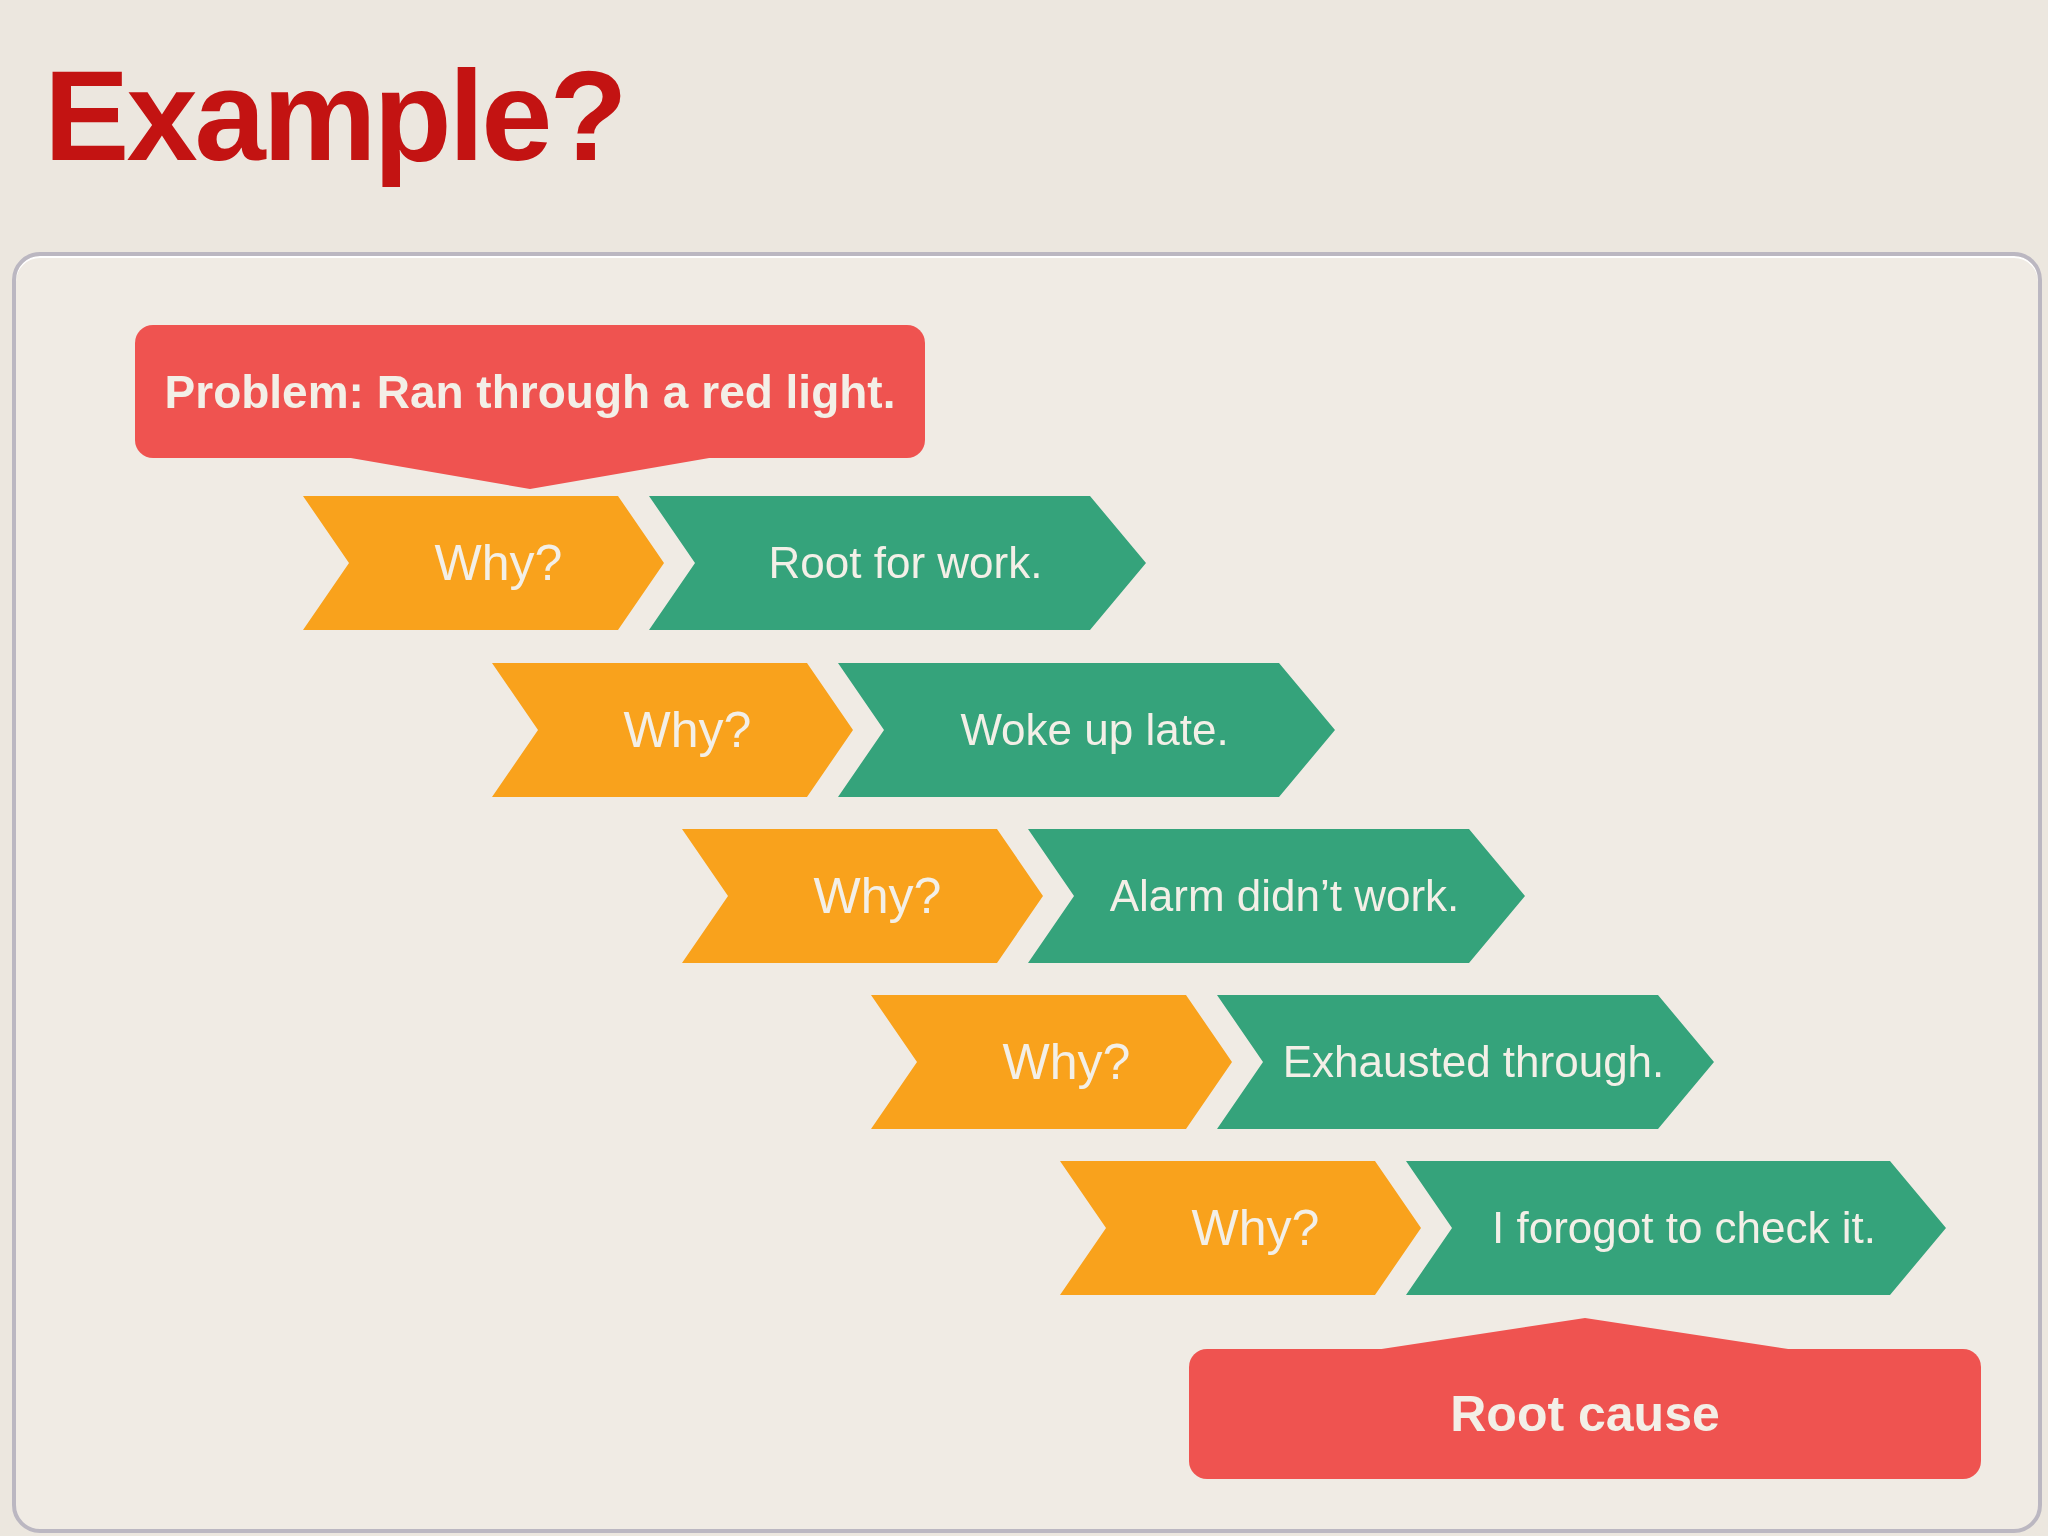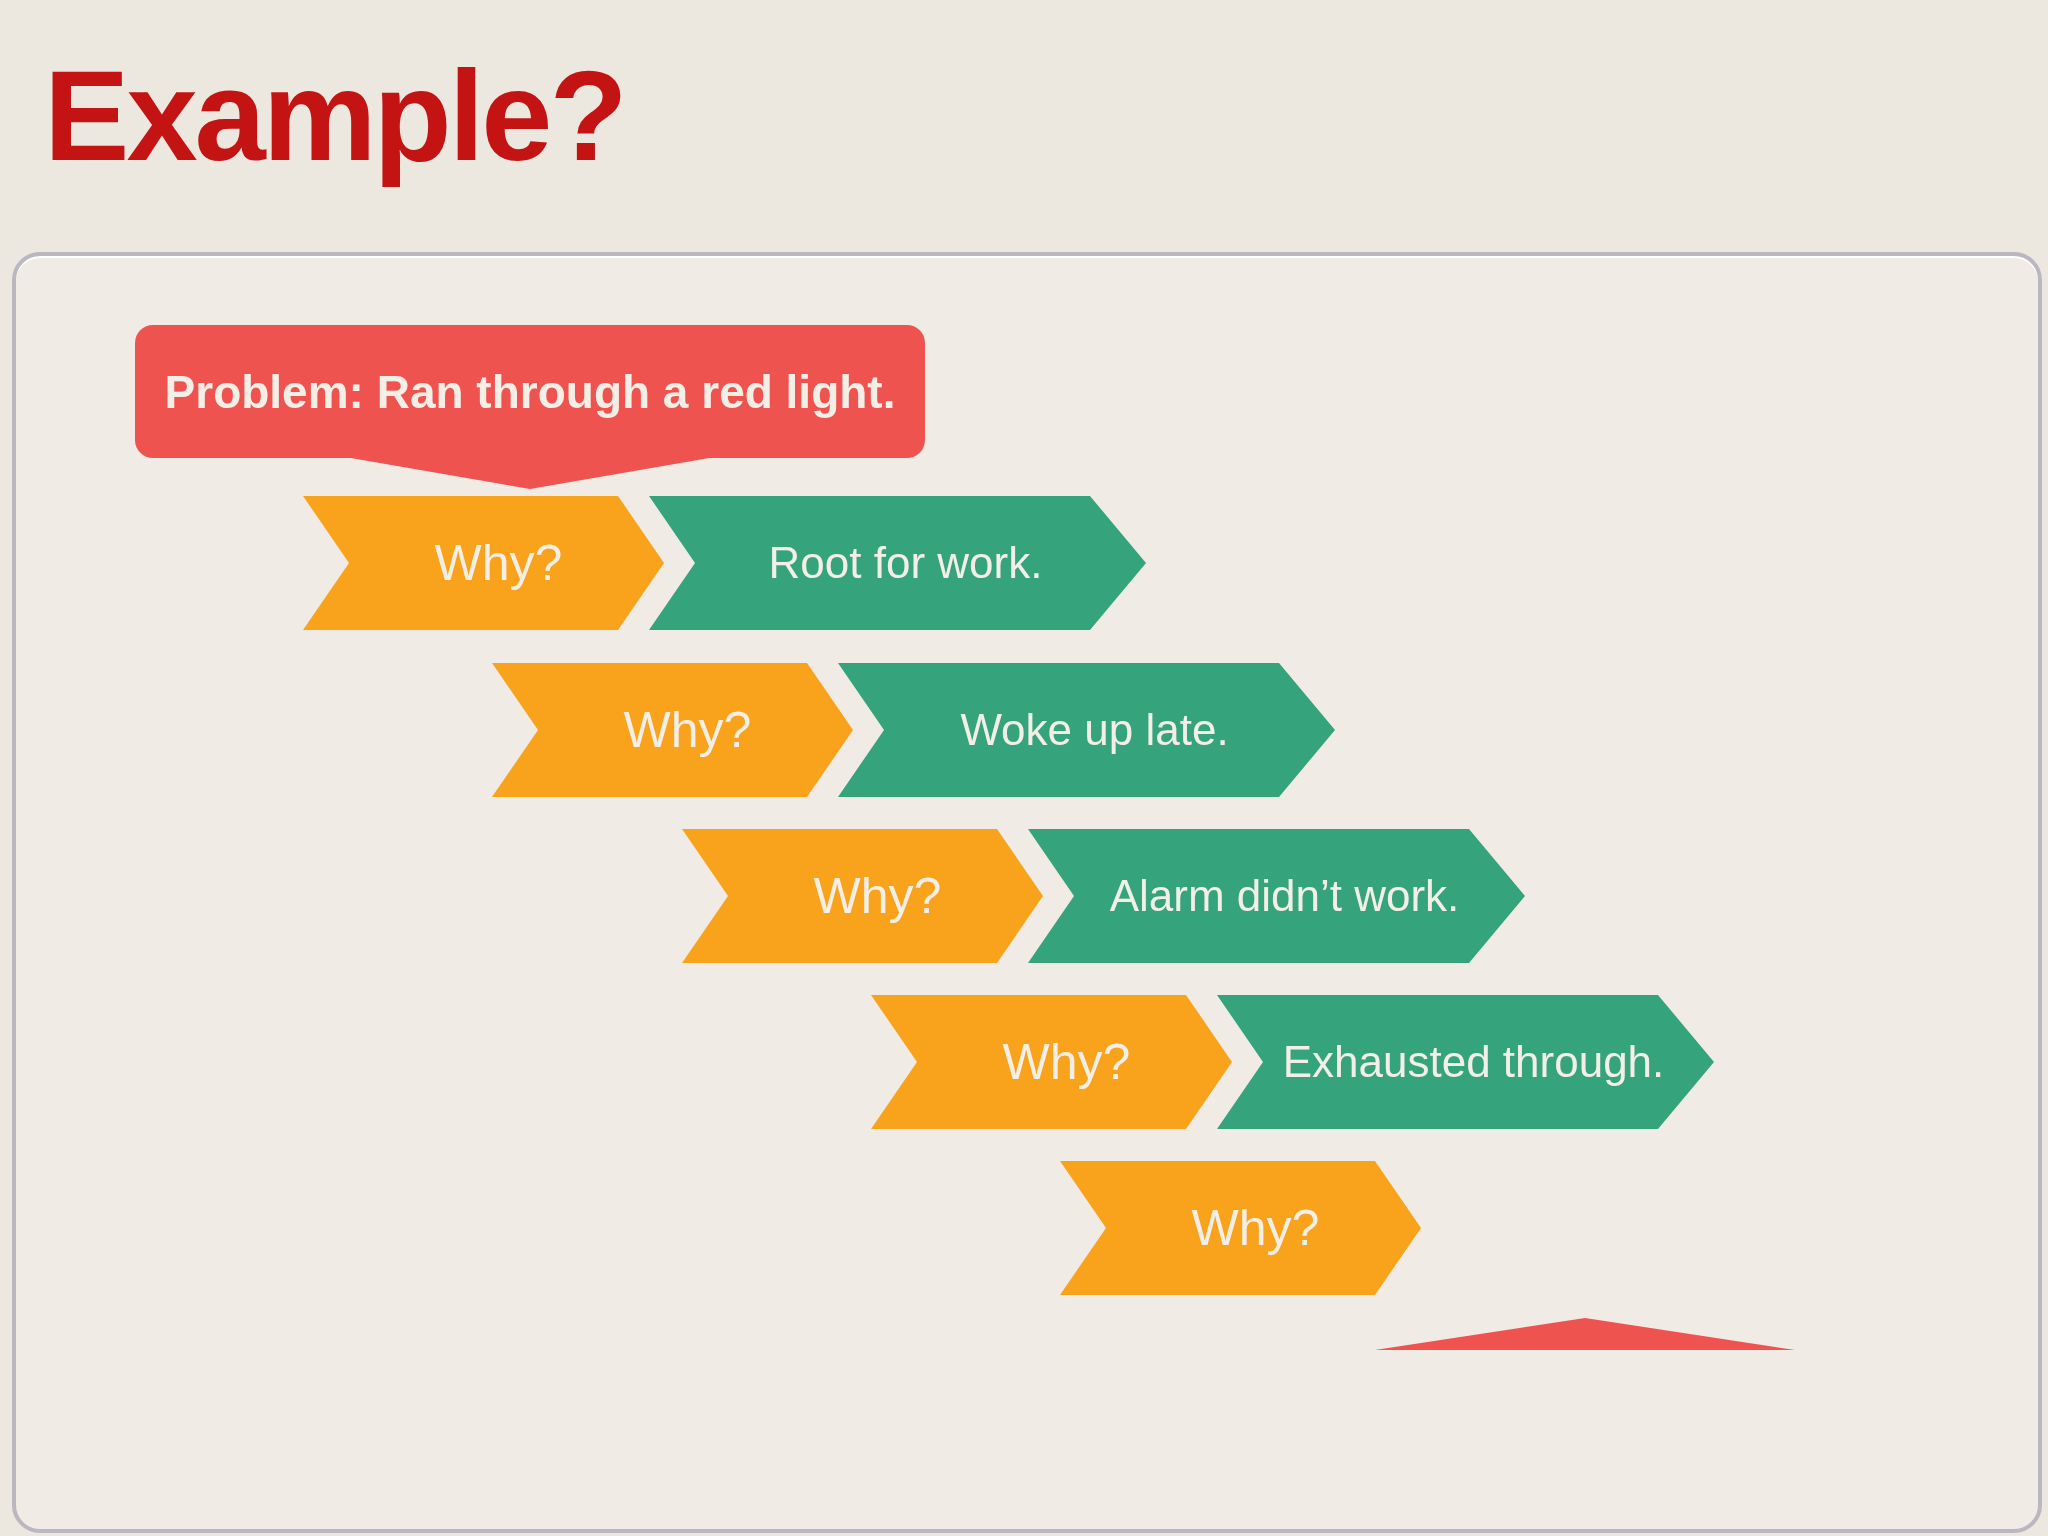--- a/index.html
+++ b/index.html
@@ -136,19 +136,23 @@
     </div>
     <div class="chevron green">
       <span>Exhausted through.</span>
     </div>
   </div>
 
   <div class="why-row row-4">
     <div class="chevron orange">
       <span>Why?</span>
     </div>
+    <div class="chevron green">
+      <span>I forogot to check it.</span>
+    </div>
   </div>
 
   <div class="callout rootcause">
     <div class="pointer-up"></div>
+    <div class="box-body">Root cause</div>
   </div>
 
 </div>
 
 </body></html>

